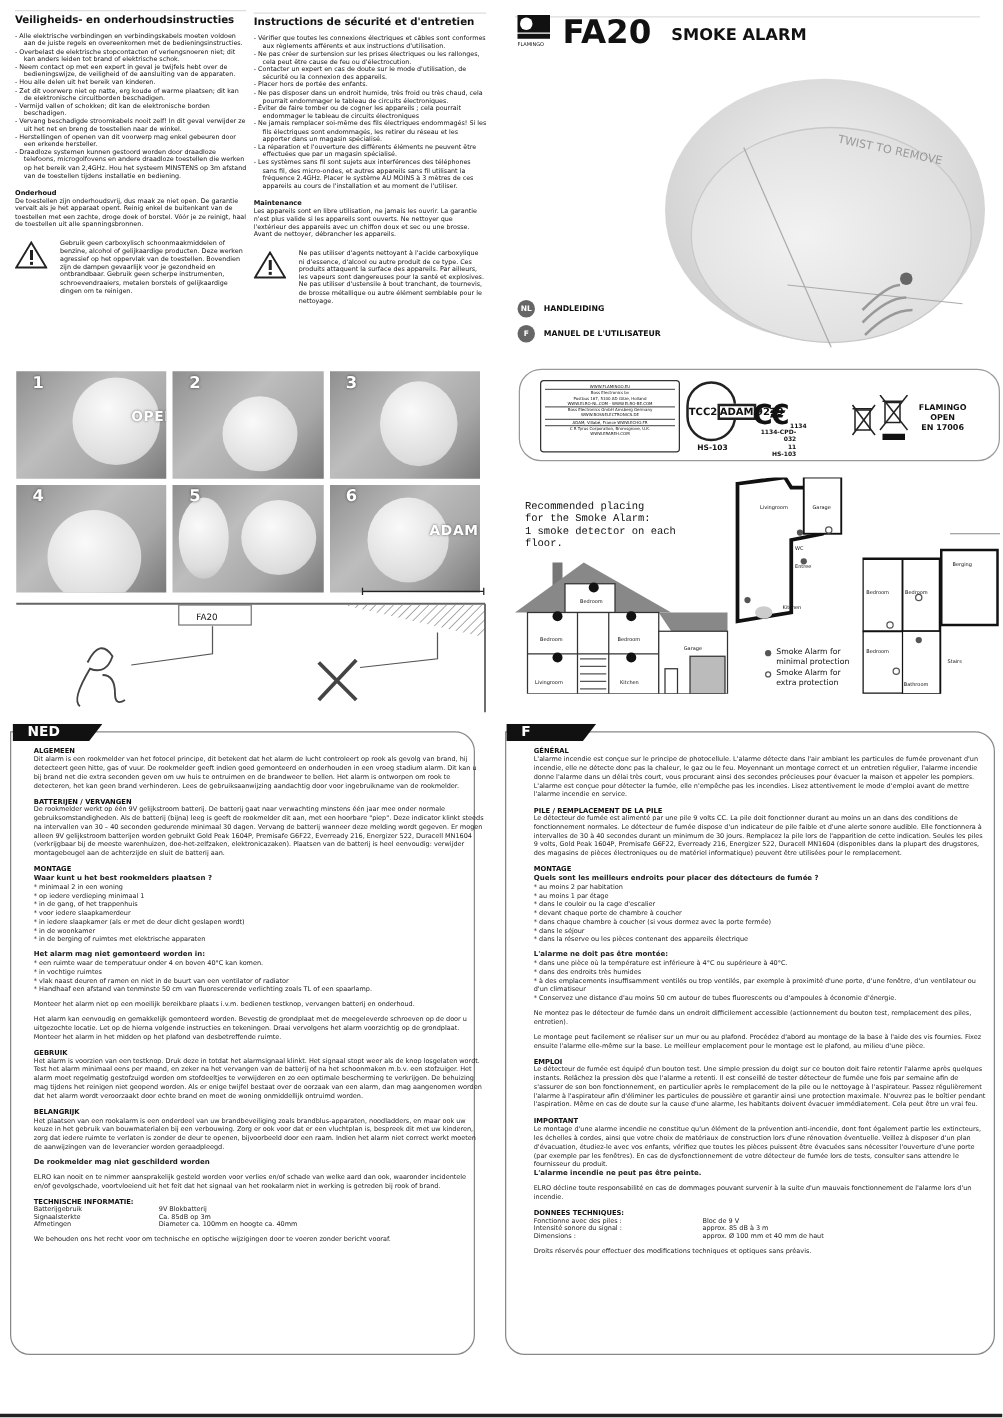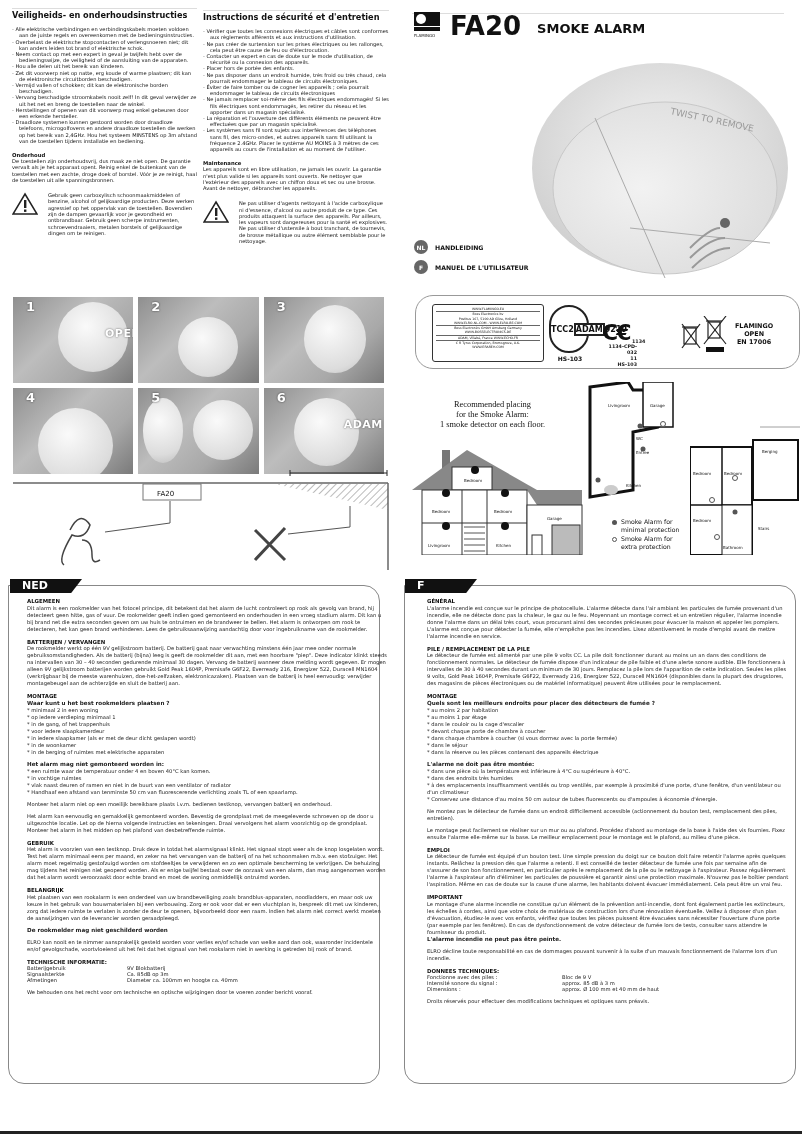--- a/index.html
+++ b/index.html
@@ -31,21 +31,21 @@
 .addr div{border-bottom:0.5px solid #666}
 .tcc{left:549px;top:305px;width:42px;text-align:center}
 .tcc .ring{width:40px;height:48px;border:2px solid #222;border-radius:20px;display:flex;flex-direction:row;align-items:center;justify-content:space-around;font-weight:bold;font-size:8px}
 .tcc .bosec{background:#fff;border:2px solid #222;width:40px;font-size:8px}
 .tcc .hs{font-size:6px;font-weight:bold;margin-top:2px}
 .ce{left:602px;top:320px;font-size:22px;font-weight:bold;letter-spacing:-2px}
 .ce-num{left:600px;top:344px;font-size:4.8px;font-weight:bold;text-align:right;line-height:6px;width:37px}
 .ce-1134{left:632px;top:339px;font-size:4.8px;font-weight:bold}
 .bins{left:680px;top:316px}
 .complies{left:735px;top:322px;font-size:6.4px;font-weight:bold;text-align:center;line-height:8px}
-.recommend{left:420px;top:400px;width:145px;text-align:center;font-size:8.4px;line-height:10px;font-family:Liberation Serif, serif}
+.recommend{left:420px;top:400px;width:145px;font-size:8.4px;line-height:10px;font-family:Liberation Mono, monospace}
 .photos{left:13px;top:297px;width:371px;height:177px;display:grid;grid-template-columns:repeat(3,1fr);grid-gap:5px}
 .photo{background:linear-gradient(135deg,#8f8f8f,#bdbdbd 40%,#a8a8a8 70%,#7a7a7a);position:relative;overflow:hidden}
 .photo .disc{position:absolute;border-radius:50%;background:radial-gradient(circle at 40% 35%,#fafafa,#dcdcdc 70%,#bcbcbc)}
 .photo .num{position:absolute;left:13px;top:2px;color:#fff;font-weight:bold;font-size:13px;text-shadow:0 0 2px #333}
 .photo .ovl{position:absolute;color:#fff;font-weight:bold;font-size:11px;letter-spacing:0.5px;text-shadow:0 0 2px #555}
 .panel{border:1px solid #888;border-radius:0 16px 16px 16px;background:#fff}
 .panel-ned{left:8px;top:584px;width:245px;height:494px;border-top-left-radius:0}
 .panel-tab{height:14px;background:#111;color:#fff;font-weight:bold;font-size:11px;padding-left:12px;line-height:14px;clip-path:polygon(0 0,100% 0,85% 100%,0 100%)}
 .pbody{font-size:5.2px;line-height:7px;color:#222}
 .pbody h4{font-size:5.4px;font-weight:bold;margin-top:6px;line-height:6.5px;color:#111}

